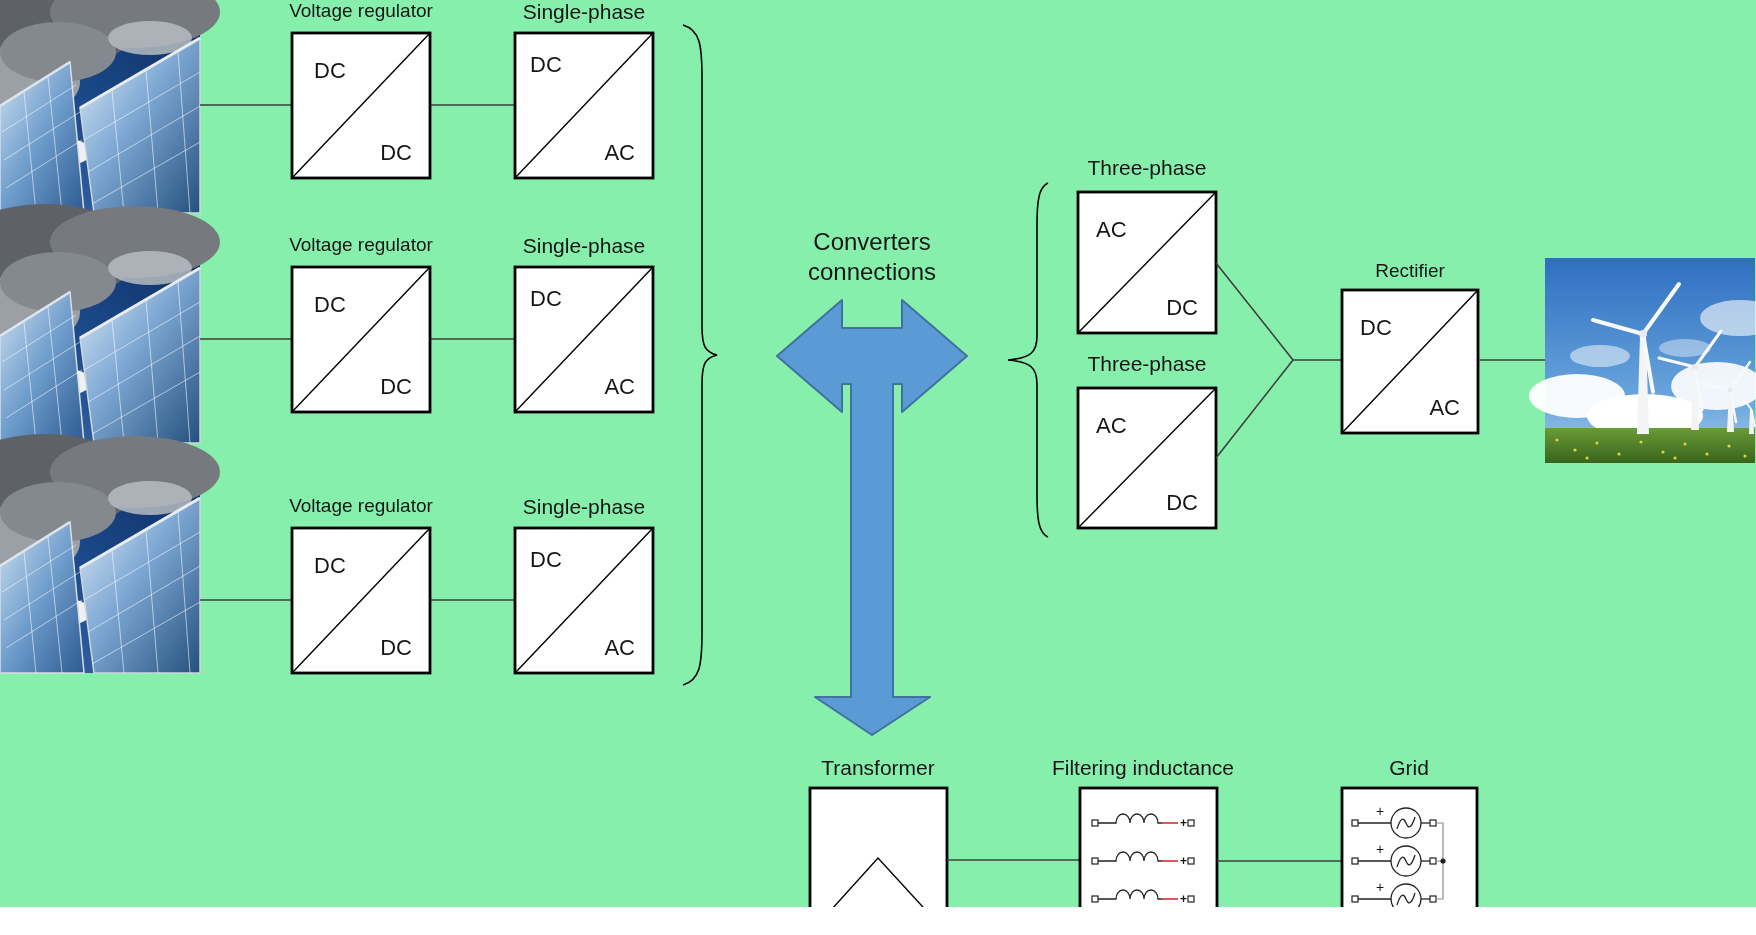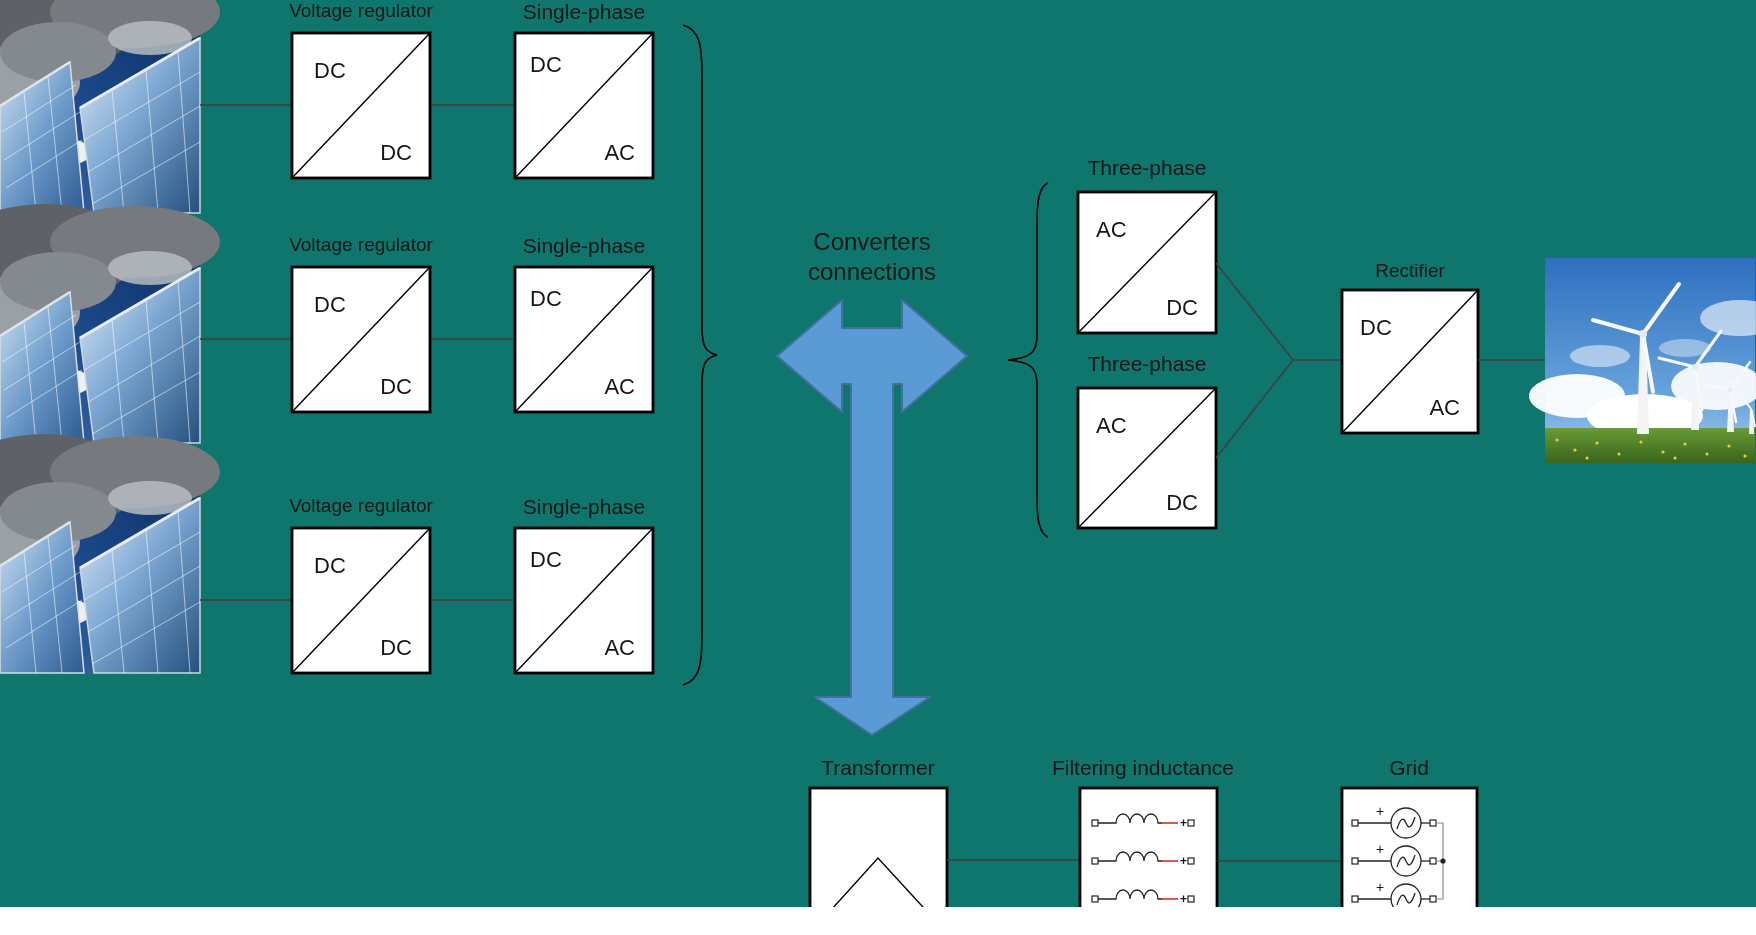--- a/index.html
+++ b/index.html
@@ -1,16 +1,16 @@
 <!DOCTYPE html>
 <html><head>
 <meta charset="utf-8">
 <style>
   html,body{margin:0;padding:0;background:#ffffff;}
-  .canvas{position:relative;width:1756px;height:907px;background:#0f766e;overflow:hidden;}
+  .canvas{position:relative;width:1756px;height:907px;background:#86efac;overflow:hidden;}
   svg{display:block;}
   text{font-family:"Liberation Sans", sans-serif;fill:#161616;}
   .lbl-sm{font-size:19px;}
   .lbl{font-size:21px;}
   .lbl-big{font-size:24px;}
   .term{font-size:22px;}
   .plus{font-size:14px;}
   .plus-red{font-size:12px;font-weight:bold;}
   .box{fill:#ffffff;stroke:#000000;stroke-width:2.8;}
   .diag{stroke:#000000;stroke-width:1.4;fill:none;}

